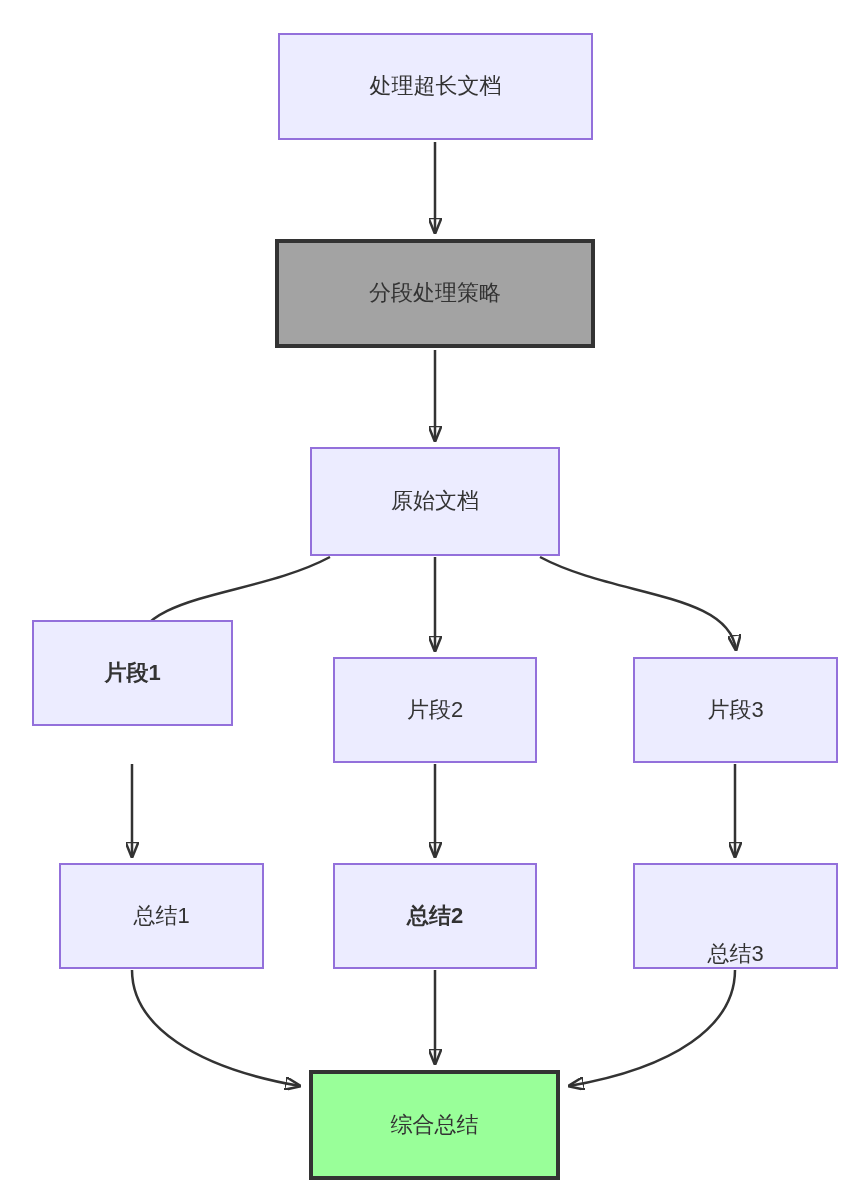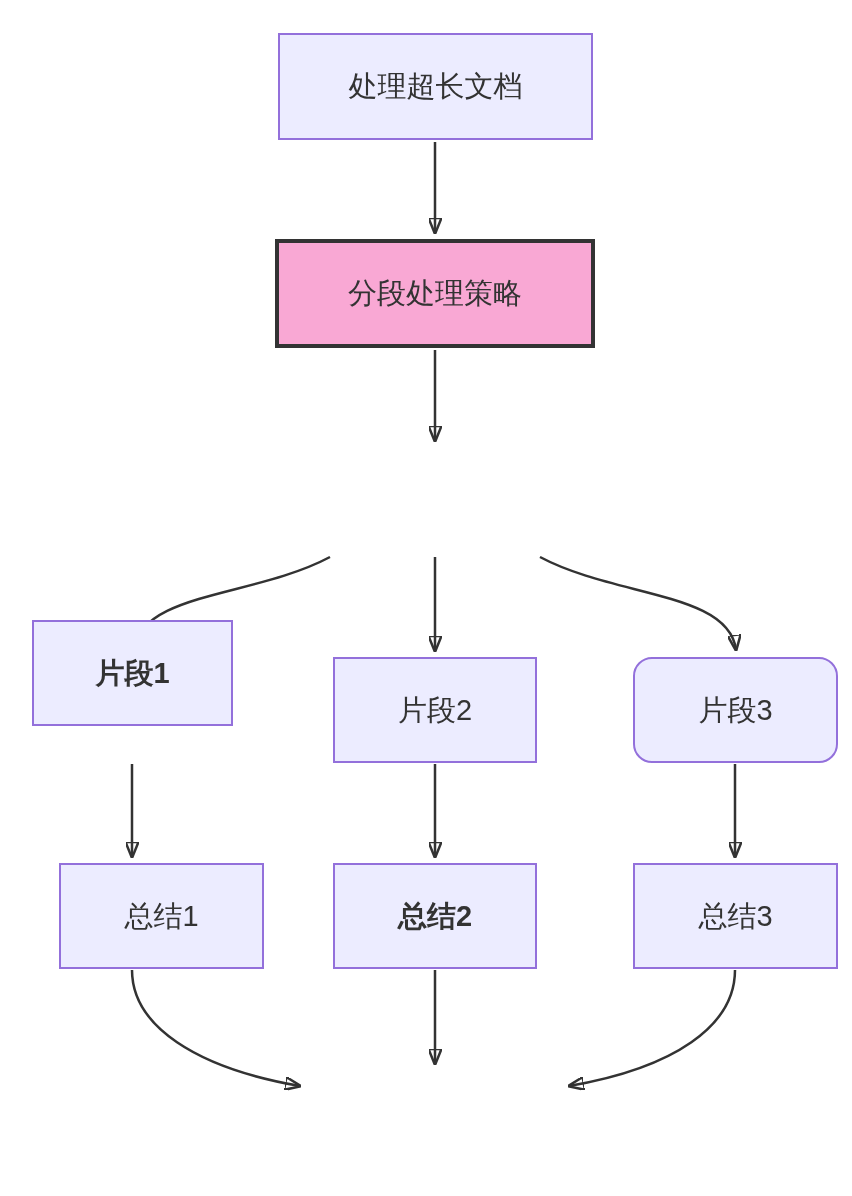--- a/index.html
+++ b/index.html
@@ -28,43 +28,43 @@
   }
   .node {
     position: absolute;
     box-sizing: border-box;
     display: flex;
     align-items: center;
     justify-content: center;
     background: #ECECFF;
     border: 2.5px solid #9370DB;
     color: #333333;
-    font-size: 29px;
+    font-size: 22px;
     line-height: 1.2;
     text-align: center;
     white-space: nowrap;
   }
   .node--emphasis {
-    background: #f9a8d4;
+    background: #a3a3a3;
     border: 4.5px solid #333333;
   }
   .node--success {
     background: #99ff99;
     border: 4.5px solid #333333;
   }
   
   #node-A { left: 278px; top: 33px;   width: 315px; height: 107px; }
   #node-B { left: 275px; top: 239px;  width: 320px; height: 109px; }
   #node-C { left: 310px; top: 447px;  width: 250px; height: 109px; }
   #node-D { left: 32px;  top: 620px;  width: 201px; height: 106px; font-weight: bold; }
   #node-E { left: 333px; top: 657px;  width: 204px; height: 106px; justify-content: center; }
-  #node-F { left: 633px; top: 657px;  width: 205px; height: 106px; border-radius: 19px; }
+  #node-F { left: 633px; top: 657px;  width: 205px; height: 106px; }
   #node-G { left: 31px;  top: 863px;  width: 205px; height: 106px; margin-left: 28px; }
   #node-H { left: 333px; top: 863px;  width: 204px; height: 106px; font-weight: bold; }
-  #node-I { left: 633px; top: 863px;  width: 205px; height: 106px; }
+  #node-I { left: 633px; top: 863px;  width: 205px; height: 106px; align-items: flex-end; }
   #node-J { left: 309px; top: 1070px; width: 251px; height: 110px; }
 </style>
 </head>
 <body>
 
 <div class="canvas">
 
   <svg class="edges" viewBox="0 0 852 1196" xmlns="http://www.w3.org/2000/svg" aria-hidden="true">
     <defs>
       <marker id="arrow" viewBox="0 0 16 13" refX="15" refY="6.5" markerWidth="16" markerHeight="13" markerUnits="userSpaceOnUse" orient="auto">
@@ -85,20 +85,23 @@
   </svg>
 
   <div class="node" id="node-A">
     <span>处理超长文档</span>
   </div>
 
   <div class="node node--emphasis" id="node-B">
     <span>分段处理策略</span>
   </div>
 
+  <div class="node" id="node-C">
+    <span>原始文档</span>
+  </div>
 
   <div class="node" id="node-D">
     <span>片段1</span>
   </div>
 
   <div class="node" id="node-E">
     <span>片段2</span>
   </div>
 
   <div class="node" id="node-F">
@@ -110,14 +113,17 @@
   </div>
 
   <div class="node" id="node-H">
     <span>总结2</span>
   </div>
 
   <div class="node" id="node-I">
     <span>总结3</span>
   </div>
 
+  <div class="node node--success" id="node-J">
+    <span>综合总结</span>
+  </div>
 
 </div>
 
 </body></html>

